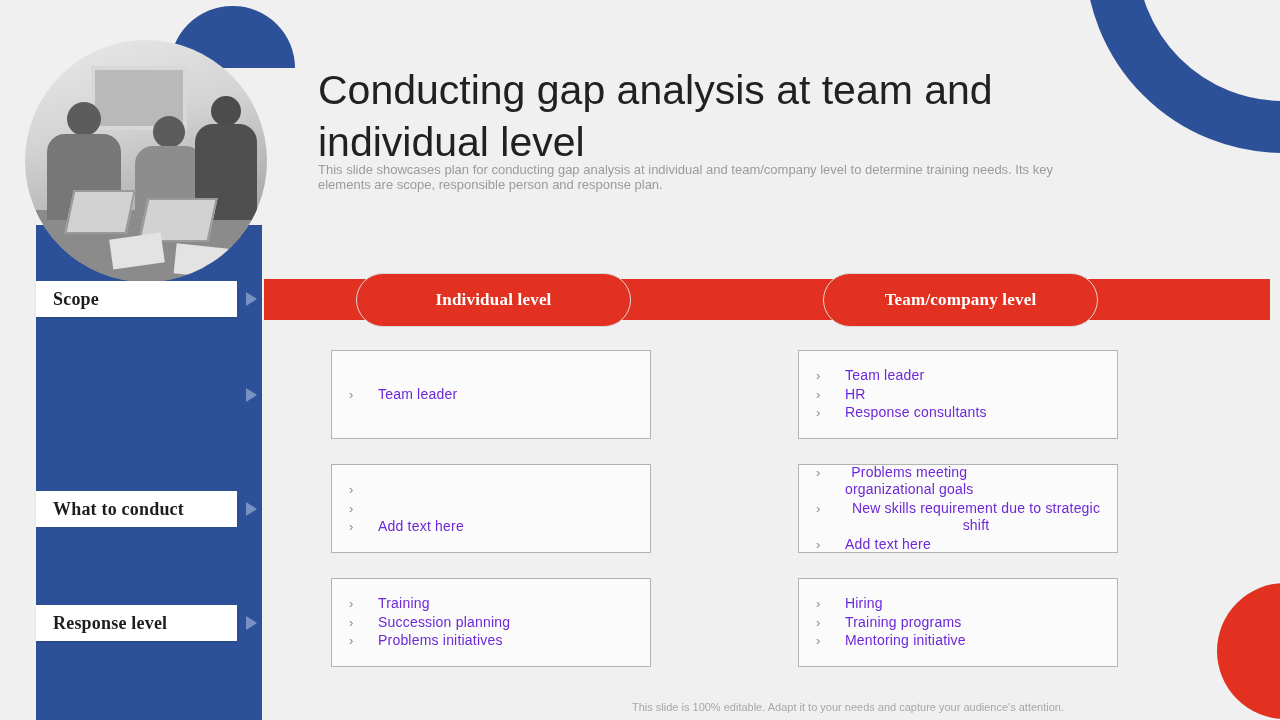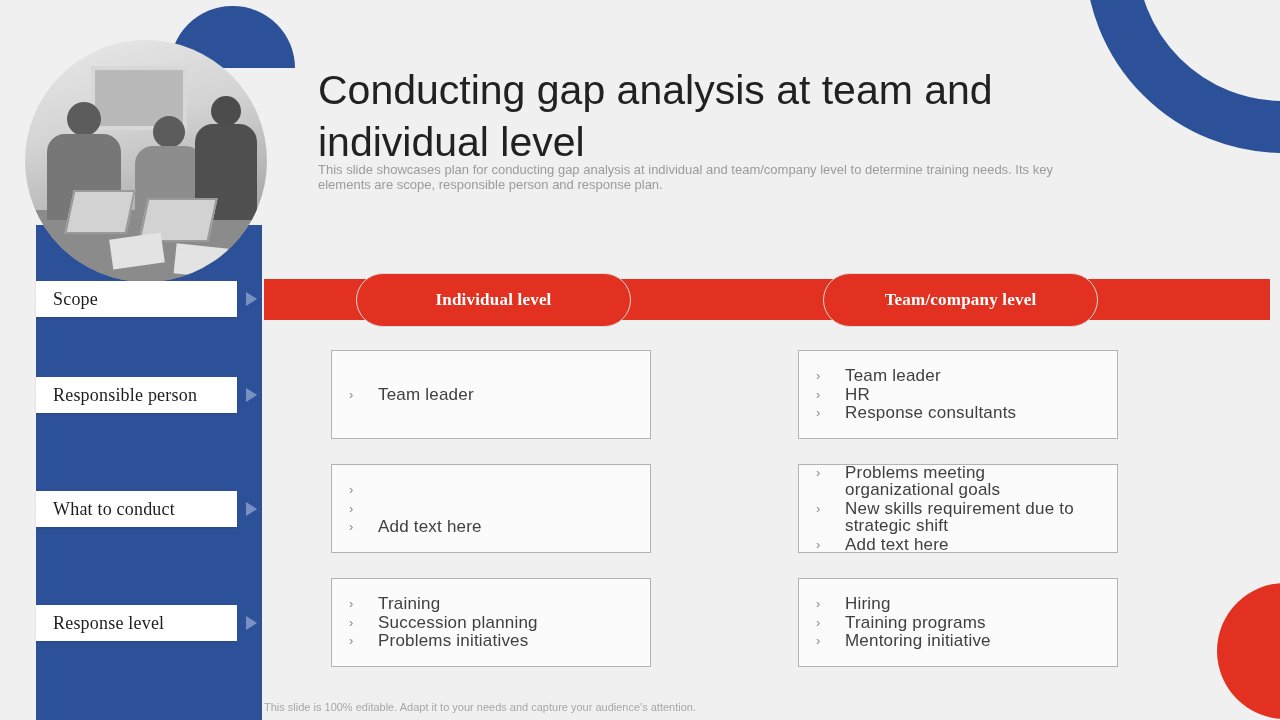--- a/index.html
+++ b/index.html
@@ -78,21 +78,21 @@
     position: absolute;
     left: 36px;
     width: 201px; height: 36px;
     background: #ffffff;
     display: flex; align-items: center;
     padding-left: 17px;
     box-shadow: 0 1px 2px rgba(0,0,0,0.12);
   }
   .sidebar-item .label {
     font-family: "Liberation Serif", serif;
-    font-weight: normal;
+    font-weight: bold;
     font-size: 18px;
     color: #1d1d1d;
     letter-spacing: 0.2px;
     white-space: nowrap;
     text-align: right;
   }
   .chevron {
     position: absolute;
     left: 246px;
     width: 0; height: 0;
@@ -157,34 +157,35 @@
   }
   .bullet-row { display: flex; align-items: flex-start; }
   .bullet-row .marker {
     width: 16px;
     flex: 0 0 16px;
     font-size: 13px;
     line-height: 17.5px;
     color: #8a8a8a;
   }
   .bullet-row .text {
-    font-size: 17px;
+    font-size: 14px;
     line-height: 17.5px;
-    color: #404040;
+    color: #6d28d9;
     letter-spacing: 0.2px;
     white-space: pre-line;
     padding-left: 13px;
+    text-align: center;
   }
 
   
   .footer-note {
     position: absolute;
-    left: 264px; top: 701px;
+    left: 252px; top: 701px;
     width: 812px;
-    text-align: left;
+    text-align: right;
     font-size: 11px;
     color: #a7a7a7;
   }
 </style>
 </head>
 <body>
 
 <div class="slide">
 
   <div class="blue-arc"></div>
@@ -206,23 +207,20 @@
     <div class="photo-laptop" style="left:118px;top:158px;width:70px;"></div>
     <div class="photo-paper" style="left:86px;top:196px;"></div>
     <div class="photo-paper" style="left:150px;top:206px;transform:rotate(6deg);"></div>
   </div>
 
   <div class="sidebar-item" style="top:281px;">
     <span class="label">Scope</span>
   </div>
   <div class="chevron" style="top:292px;"></div>
 
-  <div class="sidebar-item" style="top:377px;">
-    <span class="label">Responsible person</span>
-  </div>
   <div class="chevron" style="top:388px;"></div>
 
   <div class="sidebar-item" style="top:491px;">
     <span class="label">What to conduct</span>
   </div>
   <div class="chevron" style="top:502px;"></div>
 
   <div class="sidebar-item" style="top:605px;">
     <span class="label">Response level</span>
   </div>

